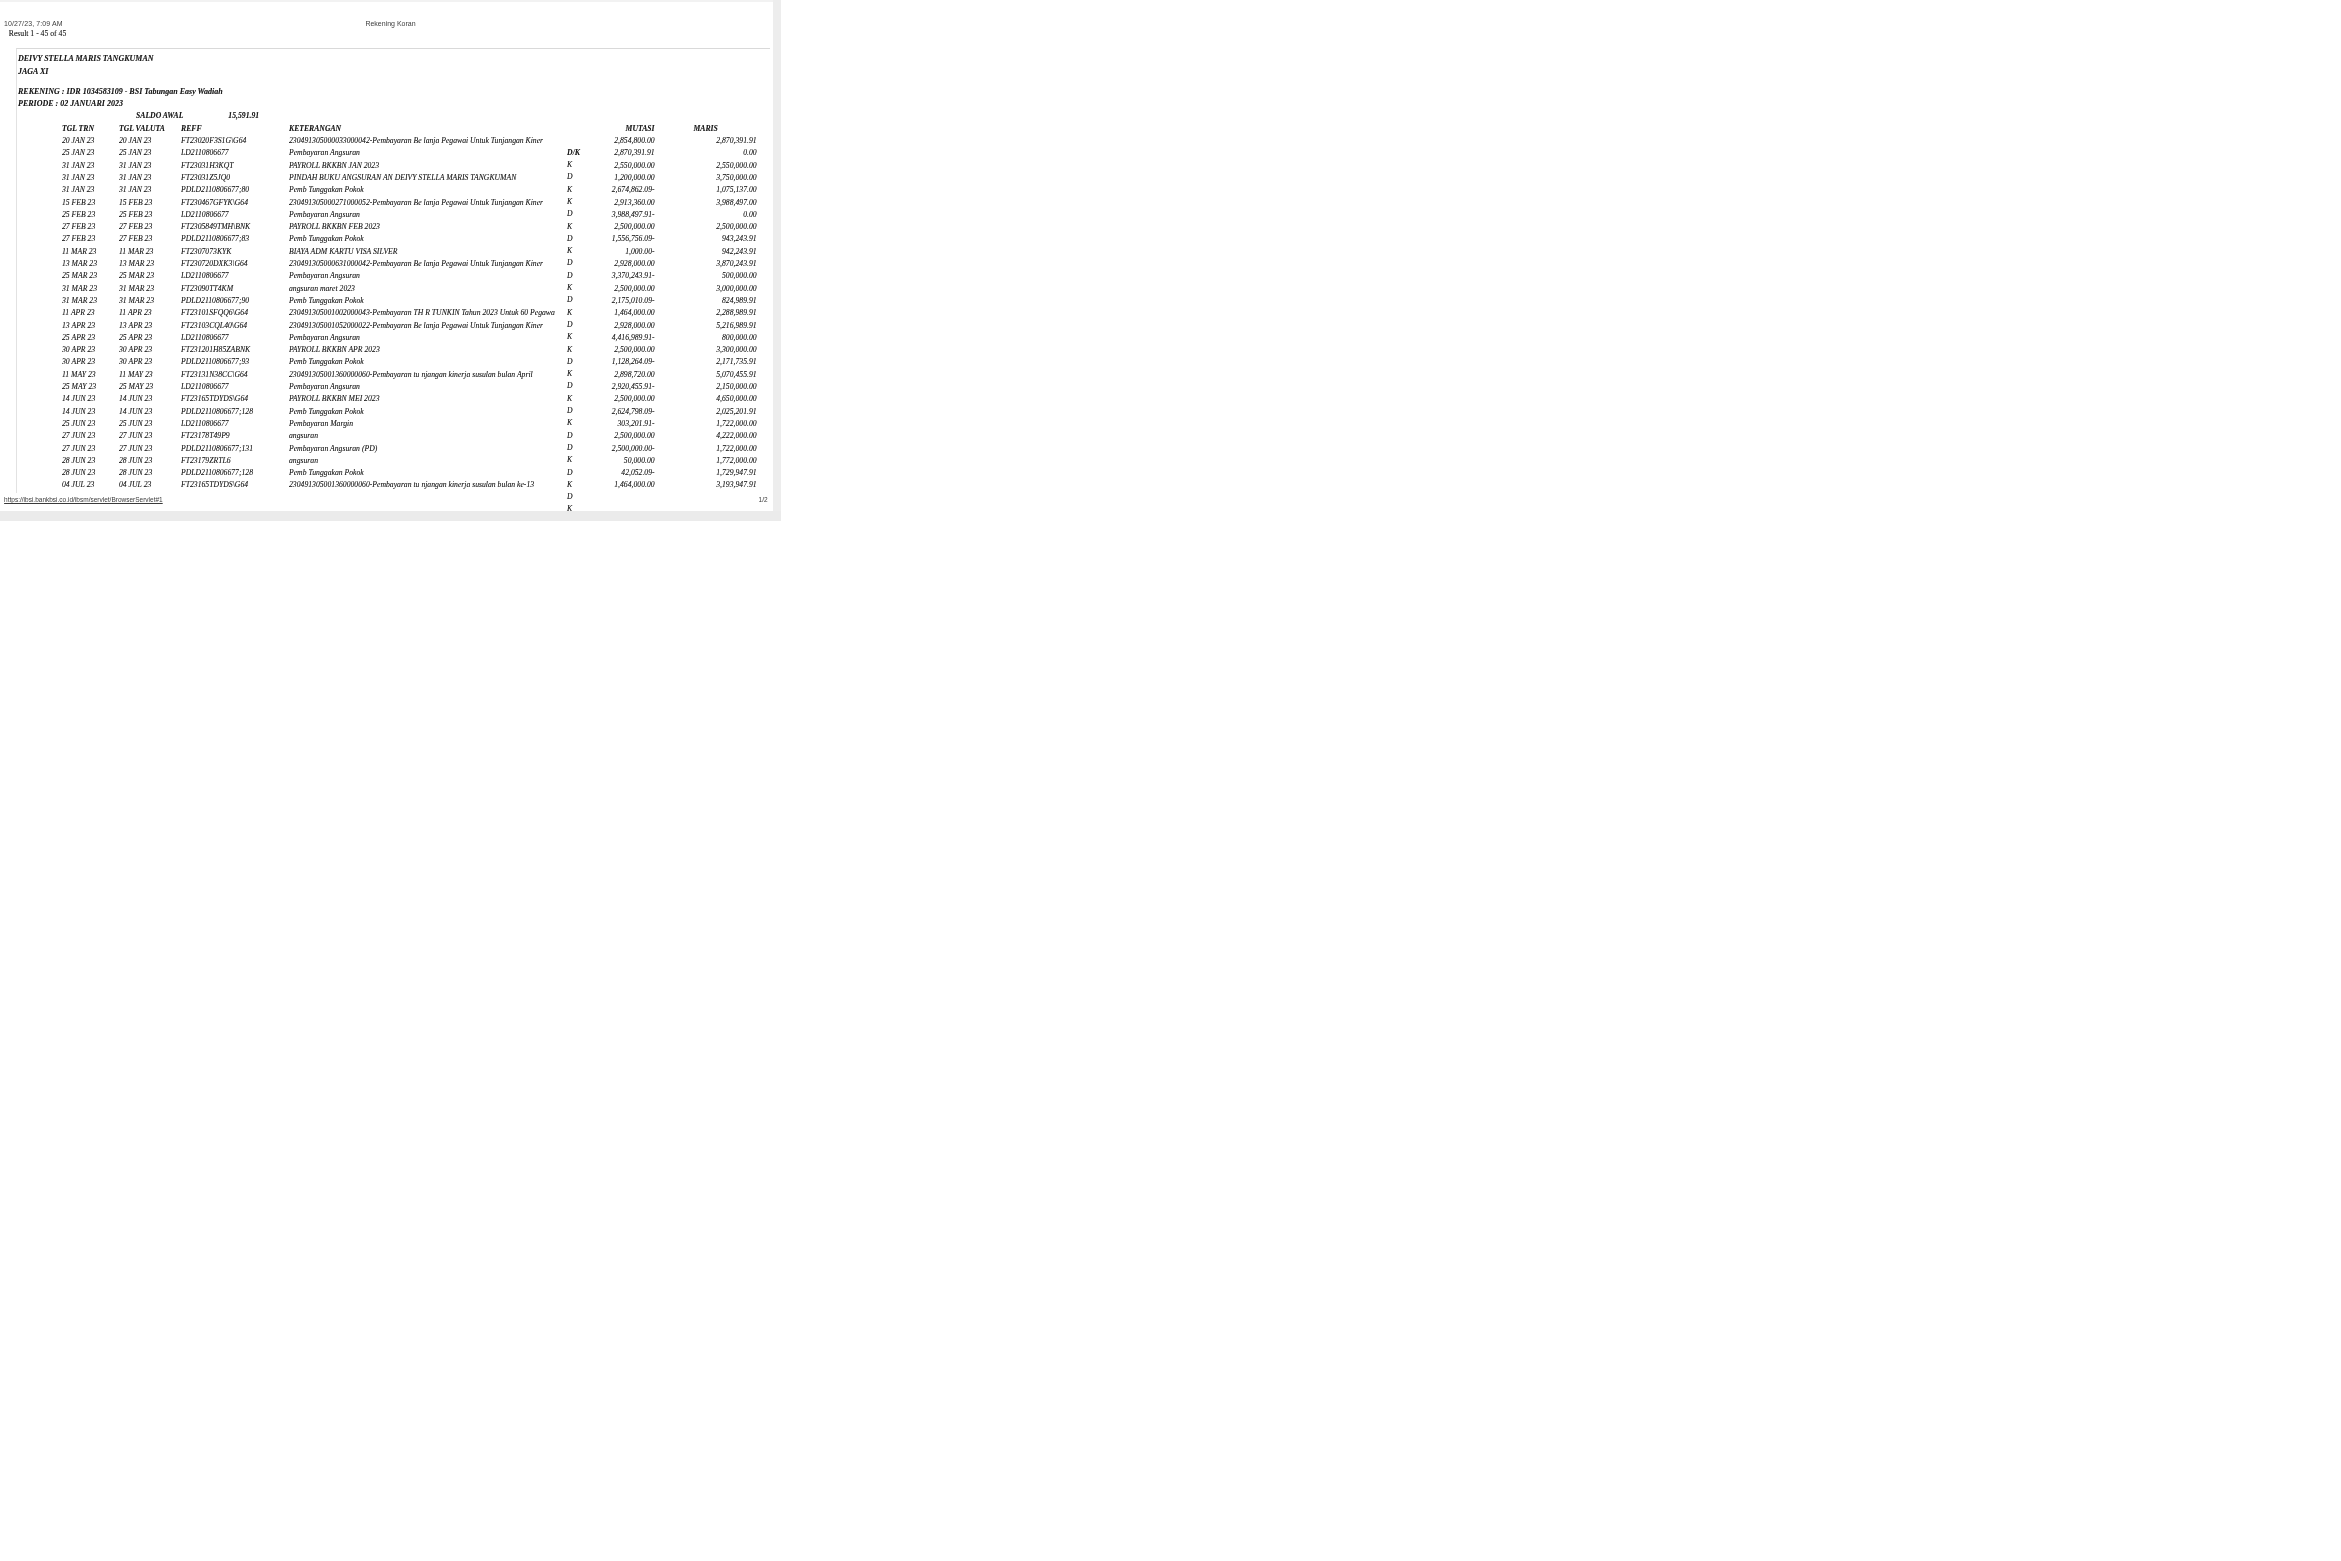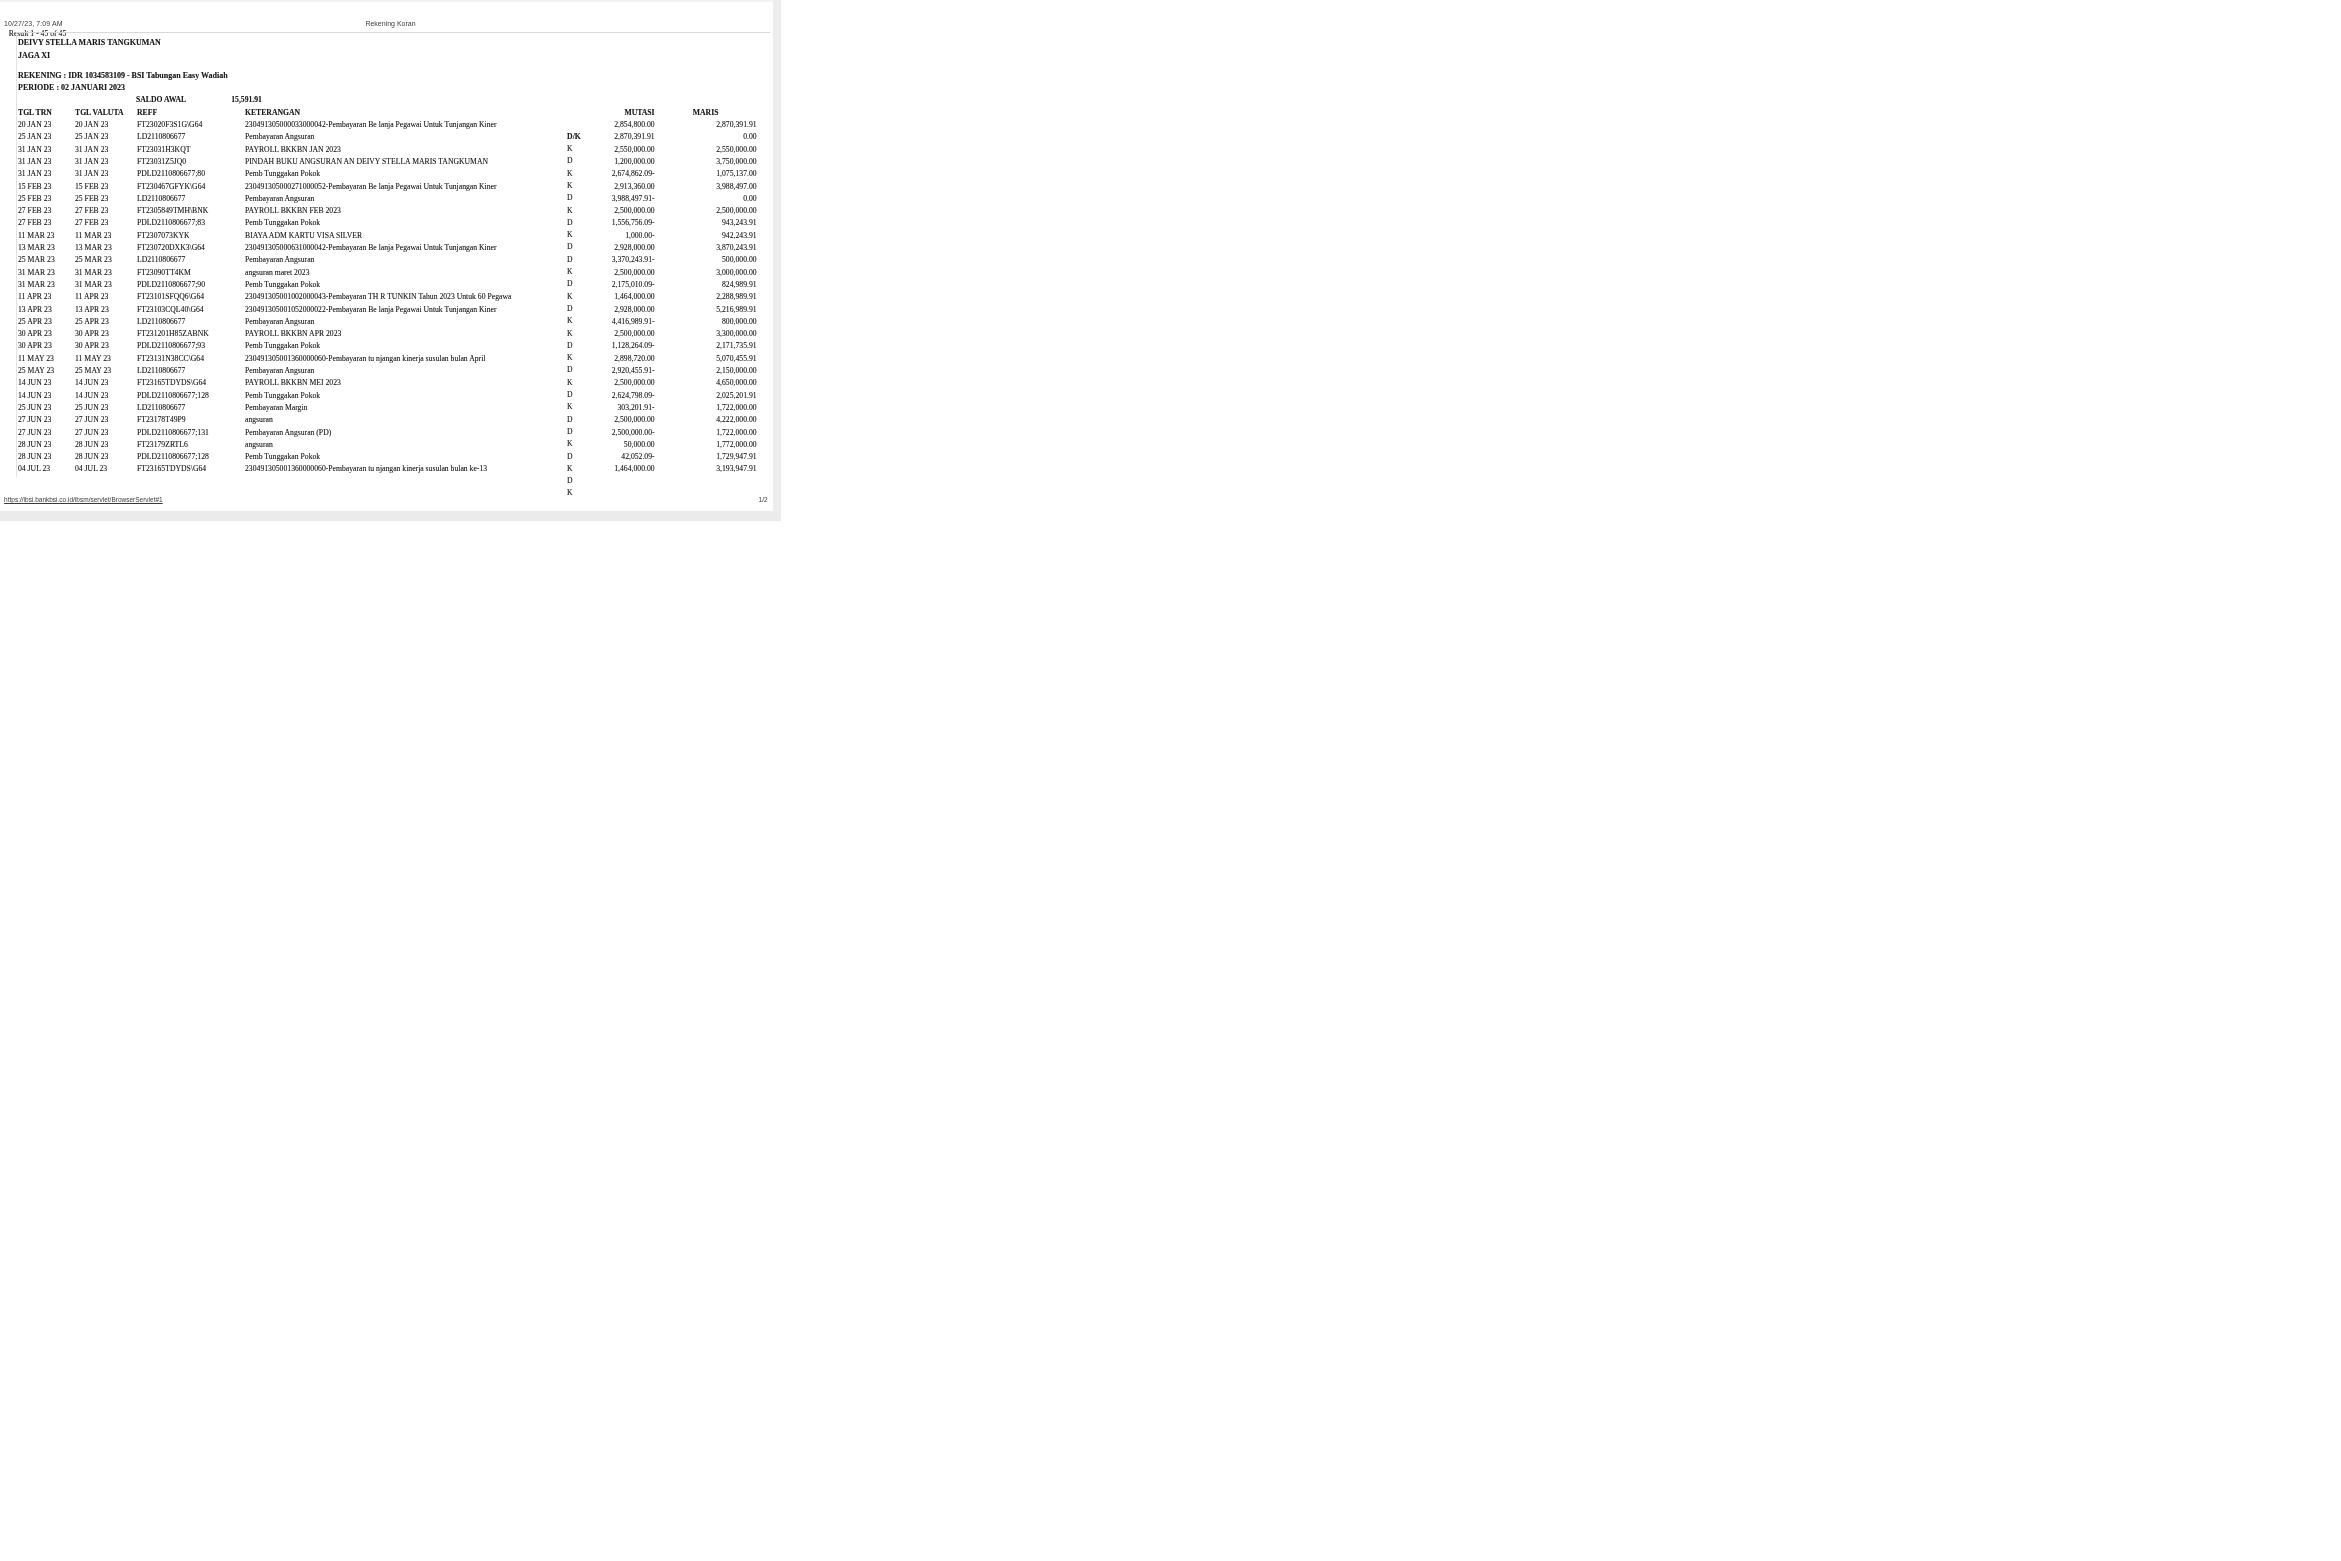--- a/index.html
+++ b/index.html
@@ -17,32 +17,32 @@
   .strip-right{position:absolute;right:0;top:0;width:7.7px;height:100%;background:#ededed;}
   .strip-bottom{position:absolute;left:0;top:511px;width:100%;height:9.8px;background:#ebebeb;}
 
   
   .ph-datetime{position:absolute;left:4.1px;top:19.6px;font-size:7px;color:#3d3d3d;letter-spacing:0.1px;}
   .ph-title{position:absolute;left:0;top:19.6px;width:100%;text-align:center;font-size:7px;color:#3d3d3d;}
   .result-line{position:absolute;left:8.8px;top:29px;font-size:7.7px;color:#222;}
 
   
   .statement{
-    position:absolute;left:16px;top:32px;width:754px;height:445px;
+    position:absolute;left:16px;top:48px;width:754px;height:445px;
     border-top:0.5px solid #d9d9d9;border-left:0.5px solid #e2e2e2;
-    padding:4.1px 0 0 1px;box-sizing:border-box;
+    padding:4.1px 0 0 1px;box-sizing:border-box;font-style:italic;
   }
   .acct-line{font-size:8px;font-weight:bold;line-height:12.4px;white-space:nowrap;}
   .gap{height:7.7px;}
   .saldo-row{display:flex;height:12.4px;line-height:12.4px;font-size:7.7px;font-weight:bold;padding-left:118px;}
   .saldo-row .val{margin-left:45px;}
 
   .trow{display:flex;height:12.3px;line-height:12.3px;font-size:7.7px;white-space:nowrap;}
   .thead{font-weight:bold;}
-  .c1{width:57px;flex:none;overflow:hidden;}
+  .c1{width:57px;flex:none;overflow:hidden;margin-left:44px;}
   .c2{width:62px;flex:none;overflow:hidden;}
   .c3{width:108px;flex:none;overflow:hidden;}
   .c4{flex:1 1 auto;overflow:hidden;}
   .c5{width:16.5px;flex:none;margin-top:24px;}
   .c6{width:71px;flex:none;text-align:right;}
   .c7{width:102px;flex:none;text-align:right;margin-right:13.4px;}
   .c7h{text-align:center;}
 
   
   .pf-url{position:absolute;left:4.1px;top:496px;font-size:6.5px;color:#3a3a3a;text-decoration:underline;}

